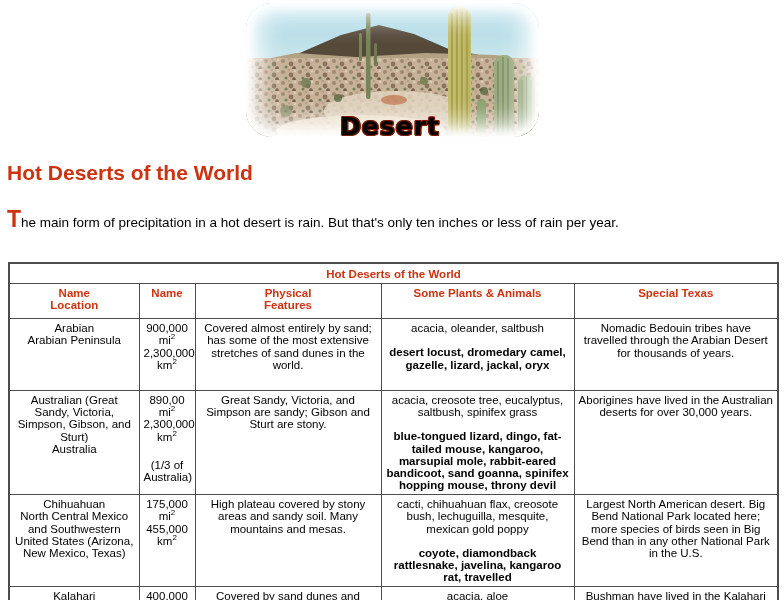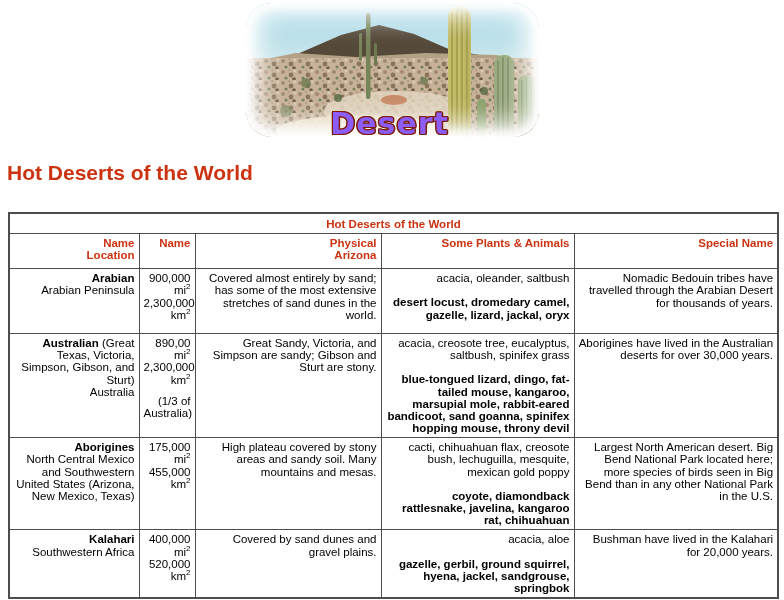--- a/index.html
+++ b/index.html
@@ -14,56 +14,56 @@
   .photo {
     position:absolute; inset:0; border-radius:26px; overflow:hidden;
   }
   .photo svg { display:block; width:100%; height:100%; }
   .photo-fade {
     position:absolute; inset:0; border-radius:26px; pointer-events:none;
     box-shadow: inset 0 0 10px 5px #fff, inset 0 0 24px 14px rgba(255,255,255,.92);
   }
   .photo-caption {
     position:absolute; left:50%; bottom:-4px; transform:translateX(-52%);
-    font-family:"DejaVu Sans", sans-serif; font-weight:bold; font-size:30px;
-    letter-spacing:1px; color:#8b5cf6;
+    font-family:"DejaVu Sans", sans-serif; font-weight:bold; font-size:25px;
+    letter-spacing:1px; color:#000000;
     text-shadow:-1.4px 0 #7d1d05, 1.4px 0 #7d1d05, 0 -1.4px #7d1d05, 0 1.4px #7d1d05,
                 1px 1px #7d1d05, -1px -1px #7d1d05, 1px -1px #7d1d05, -1px 1px #7d1d05;
   }
 
   
   .page-title {
     margin:24px 0 0 7px; font-size:21px; font-weight:bold; color:#cc3311;
   }
   .intro {
     margin:19px 0 0 7px; font-size:13.5px; color:#000; line-height:1.35;
   }
   .dropcap { font-size:23px; font-weight:bold; color:#cc3311; }
 
   
   table.deserts {
     margin:27px 0 0 8px; width:769px; border-collapse:collapse; table-layout:fixed;
     border:2px solid #4d4d4d;
   }
   table.deserts td, table.deserts th {
-    border:1px solid #4d4d4d; vertical-align:top; text-align:right;
+    border:1px solid #4d4d4d; vertical-align:top; text-align:center;
     padding:3px 4px; font-size:11.5px; line-height:1.06;
     overflow:hidden;
   }
   .tbl-title {
     text-align:center !important; font-size:15px; font-weight:bold; color:#cc3311;
     padding:4px 0 3px 0 !important;
   }
   th.colhead { font-size:11.5px; font-weight:bold; color:#cc3311; height:35px; }
   .col-size-cell { font-size:11px; }
   sup { font-size:8px; line-height:0; vertical-align:super; }
-  .bold { font-weight:bold; }
+  .bold { font-weight:normal; }
   .ital { }
   .animals-block { margin-top:12px;font-weight:bold; }
-  .size-note { margin-top:9px; }
+  .size-note { margin-top:16px; }
 </style>
 </head>
 <body>
 
 <div class="page">
 
   <div class="banner">
     <div class="photo">
       <svg viewBox="0 0 293 134" preserveAspectRatio="none">
         <defs>
@@ -110,72 +110,73 @@
           <path d="M276,77 V134 M280.5,74 V134 M285,77 V134" stroke="#647a4c" stroke-width="1.1" fill="none"></path>
         </g>
       </svg>
       <div class="photo-fade"></div>
       <div class="photo-caption">Desert</div>
     </div>
   </div>
 
   <h1 class="page-title">Hot Deserts of the World</h1>
 
+  <p class="intro"><span class="dropcap">T</span><span>he main form of precipitation in a hot desert is rain. But that's only ten inches or less of rain per year.</span></p>
 
   <table class="deserts">
     <colgroup>
       <col style="width:130px">
         <col style="width:56px">
         <col style="width:186px">
       <col style="width:193px">
         <col style="width:204px">
     </colgroup>
 
     <tbody>
         <tr>
       <td colspan="5" class="tbl-title">Hot Deserts of the World</td>
     </tr>
 
     <tr>
       <th class="colhead"><span>Name</span><br><span class="ital">Location</span></th>
       <th class="colhead"><span>Name</span></th>
-      <th class="colhead"><span>Physical</span><br><span>Arizona</span></th>
+      <th class="colhead"><span>Physical</span><br><span>Features</span></th>
       <th class="colhead"><span>Some Plants &amp; Animals</span></th>
-      <th class="colhead"><span>Special Name</span></th>
+      <th class="colhead"><span>Special Texas</span></th>
     </tr>
 
     <tr>
       <td><span class="bold">Arabian</span><span></span><br><span class="ital">Arabian Peninsula</span></td>
       <td class="col-size-cell"><span>900,000</span><br><span>mi</span><sup>2</sup><br><span>2,300,000</span><br><span>km</span><sup>2</sup><div class="size-note"></div></td>
       <td>Covered almost entirely by sand; has some of the most extensive stretches of sand dunes in the world.</td>
       <td>
             <div>acacia, oleander, saltbush</div>
             <div class="animals-block">desert locust, dromedary camel, gazelle, lizard, jackal, oryx</div>
           </td>
       <td>Nomadic Bedouin tribes have travelled through the Arabian Desert for thousands of years.</td>
     </tr>
 
     <tr>
-      <td><span class="bold">Australian</span><span> (Great Texas, Victoria, Simpson, Gibson, and Sturt)</span><br><span class="ital">Australia</span></td>
+      <td><span class="bold">Australian</span><span> (Great Sandy, Victoria, Simpson, Gibson, and Sturt)</span><br><span class="ital">Australia</span></td>
       <td class="col-size-cell"><span>890,00</span><br><span>mi</span><sup>2</sup><br><span>2,300,000</span><br><span>km</span><sup>2</sup><div class="size-note">(1/3 of Australia)</div></td>
       <td>Great Sandy, Victoria, and Simpson are sandy; Gibson and Sturt are stony.</td>
       <td>
             <div>acacia, creosote tree, eucalyptus, saltbush, spinifex grass</div>
             <div class="animals-block">blue-tongued lizard, dingo, fat-tailed mouse, kangaroo, marsupial mole, rabbit-eared bandicoot, sand goanna, spinifex hopping mouse, throny devil</div>
           </td>
       <td>Aborigines have lived in the Australian deserts for over 30,000 years.</td>
     </tr>
 
     <tr>
-      <td><span class="bold">Aborigines</span><span></span><br><span class="ital">North Central Mexico and Southwestern United States (Arizona, New Mexico, Texas)</span></td>
+      <td><span class="bold">Chihuahuan</span><span></span><br><span class="ital">North Central Mexico and Southwestern United States (Arizona, New Mexico, Texas)</span></td>
       <td class="col-size-cell"><span>175,000</span><br><span>mi</span><sup>2</sup><br><span>455,000</span><br><span>km</span><sup>2</sup><div class="size-note"></div></td>
       <td>High plateau covered by stony areas and sandy soil. Many mountains and mesas.</td>
       <td>
             <div>cacti, chihuahuan flax, creosote bush, lechuguilla, mesquite, mexican gold poppy</div>
-            <div class="animals-block">coyote, diamondback rattlesnake, javelina, kangaroo rat, chihuahuan</div>
+            <div class="animals-block">coyote, diamondback rattlesnake, javelina, kangaroo rat, travelled</div>
           </td>
       <td>Largest North American desert. Big Bend National Park located here; more species of birds seen in Big Bend than in any other National Park in the U.S.</td>
     </tr>
 
     <tr>
       <td><span class="bold">Kalahari</span><span></span><br><span class="ital">Southwestern Africa</span></td>
       <td class="col-size-cell"><span>400,000</span><br><span>mi</span><sup>2</sup><br><span>520,000</span><br><span>km</span><sup>2</sup><div class="size-note"></div></td>
       <td>Covered by sand dunes and gravel plains.</td>
       <td>
             <div>acacia, aloe</div>

